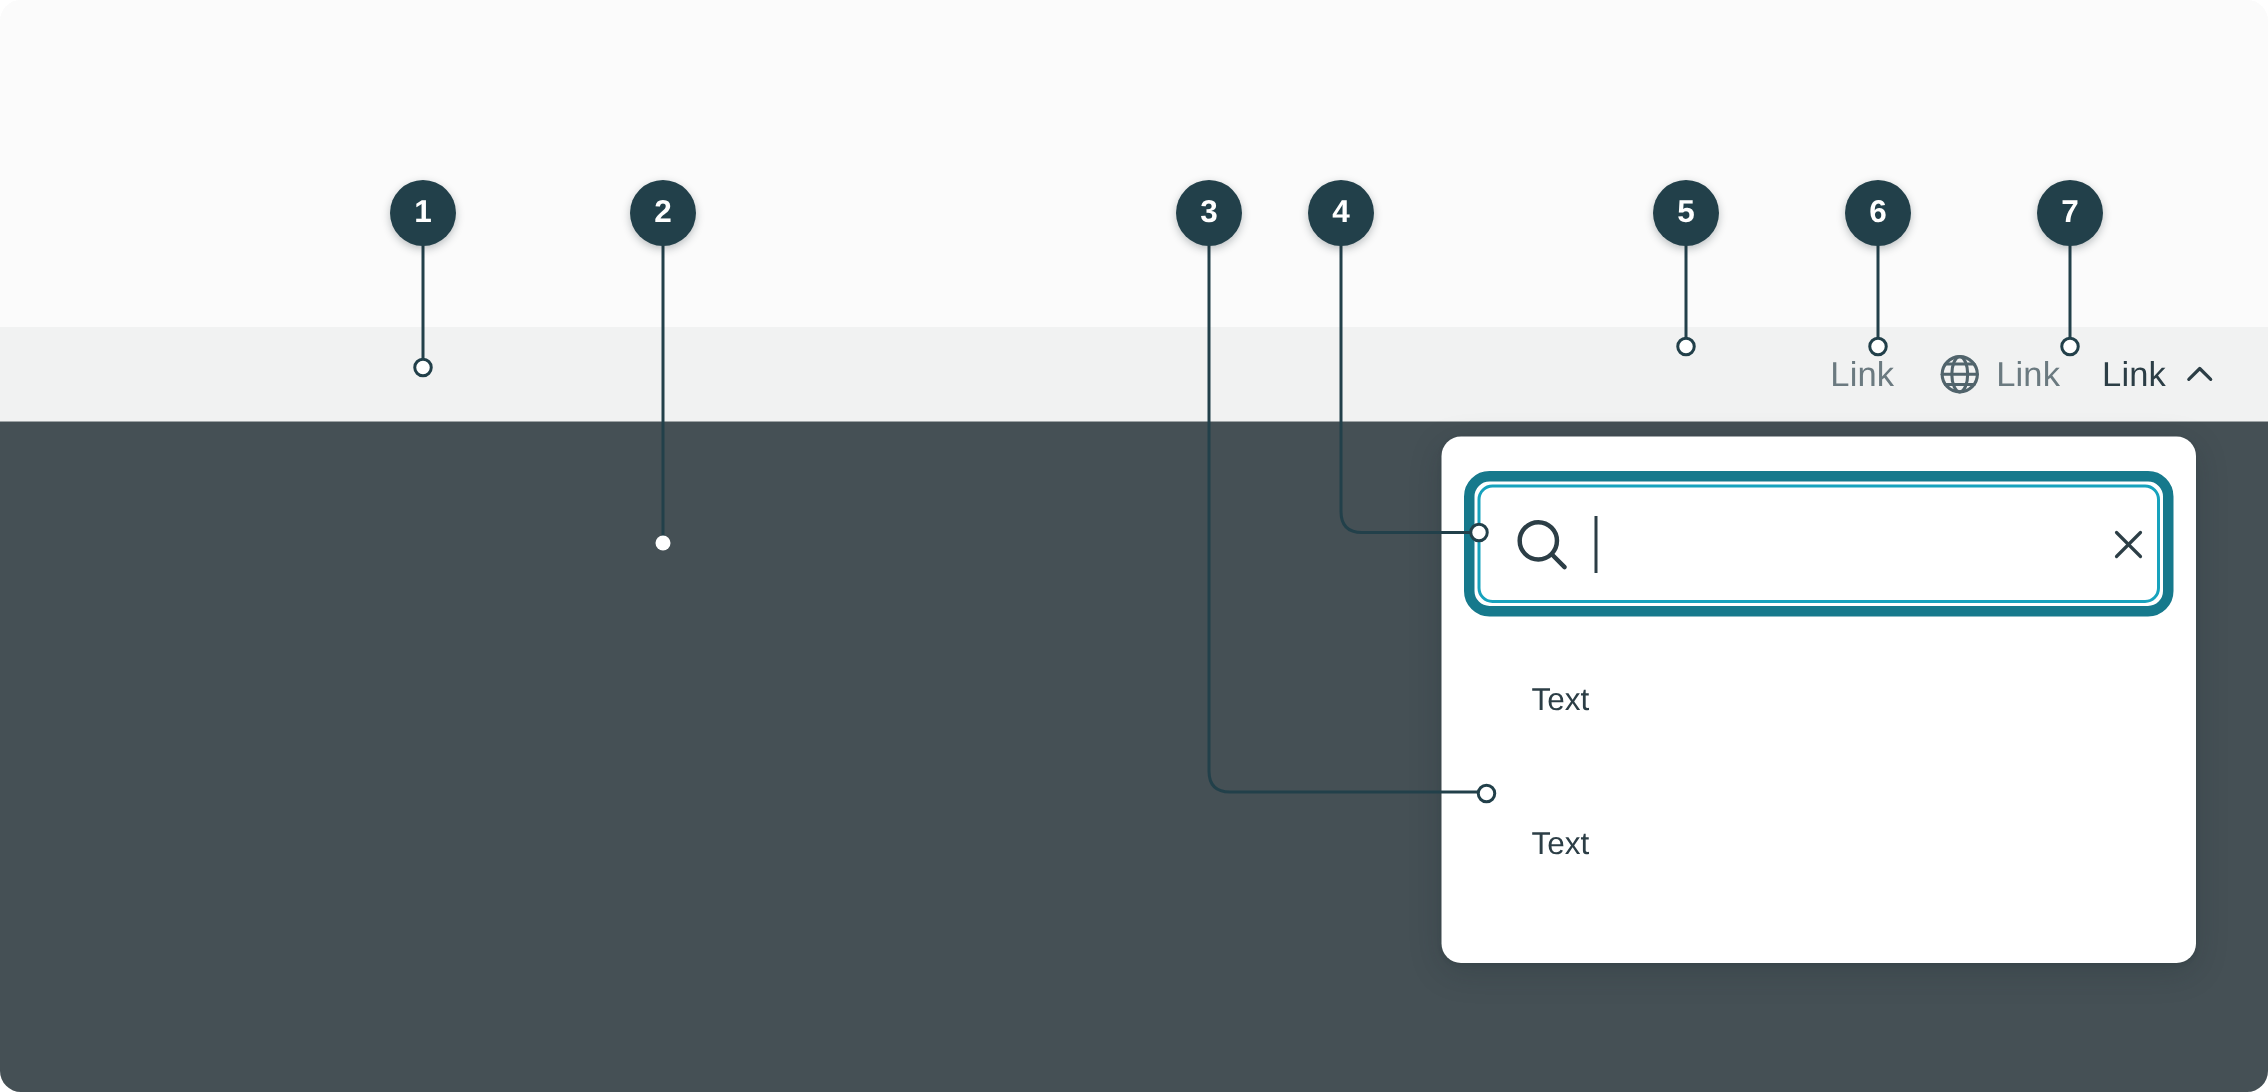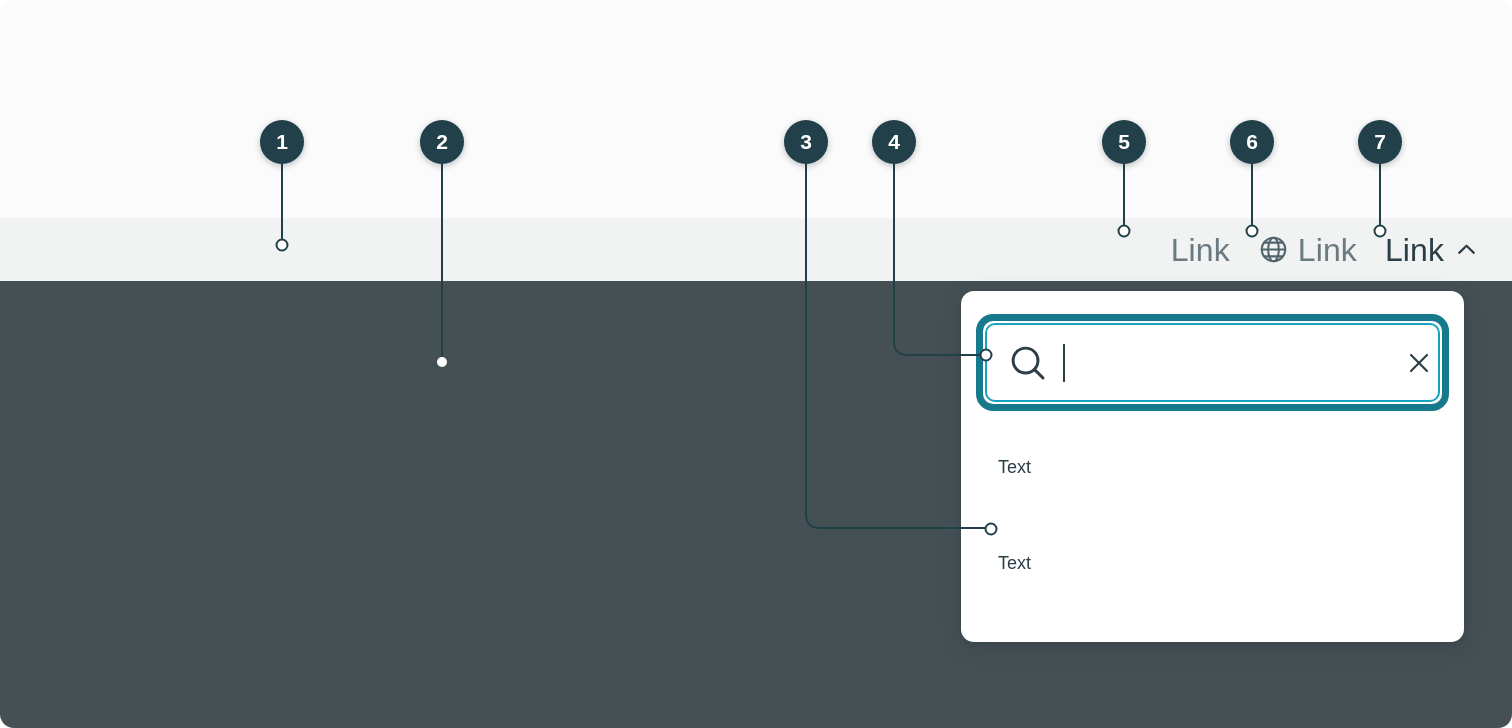--- a/index.html
+++ b/index.html
@@ -51,21 +51,21 @@
   .nav-item {
     display: flex;
     align-items: center;
     gap: 9px;
     padding: 0 14px;
     height: 63px;
     cursor: pointer;
     user-select: none;
   }
   .nav-label {
-    font-size: 32px;
+    font-size: 23px;
     line-height: 1;
     color: #6B7A80;
     letter-spacing: 0.1px;
     font-weight: 400;
   }
   .nav-label.strong { color: #2C3E46; }
   .nav-ic { display: flex; align-items: center; justify-content: center; }
 
   
   .dropdown {
@@ -131,22 +131,22 @@
     width: 34px;
     height: 34px;
     cursor: pointer;
   }
 
   .dd-list { position: absolute; left: 0; right: 0; top: 128px; }
   .dd-item {
     height: 96px;
     display: flex;
     align-items: center;
-    padding-left: 37px;
-    font-size: 18px;
+    padding-left: 60px;
+    font-size: 21px;
     color: #2C3E46;
     cursor: pointer;
     box-sizing: border-box;
   }
 
   
   .anno-layer {
     position: absolute;
     left: 0; top: 0;
     width: 1512px;

